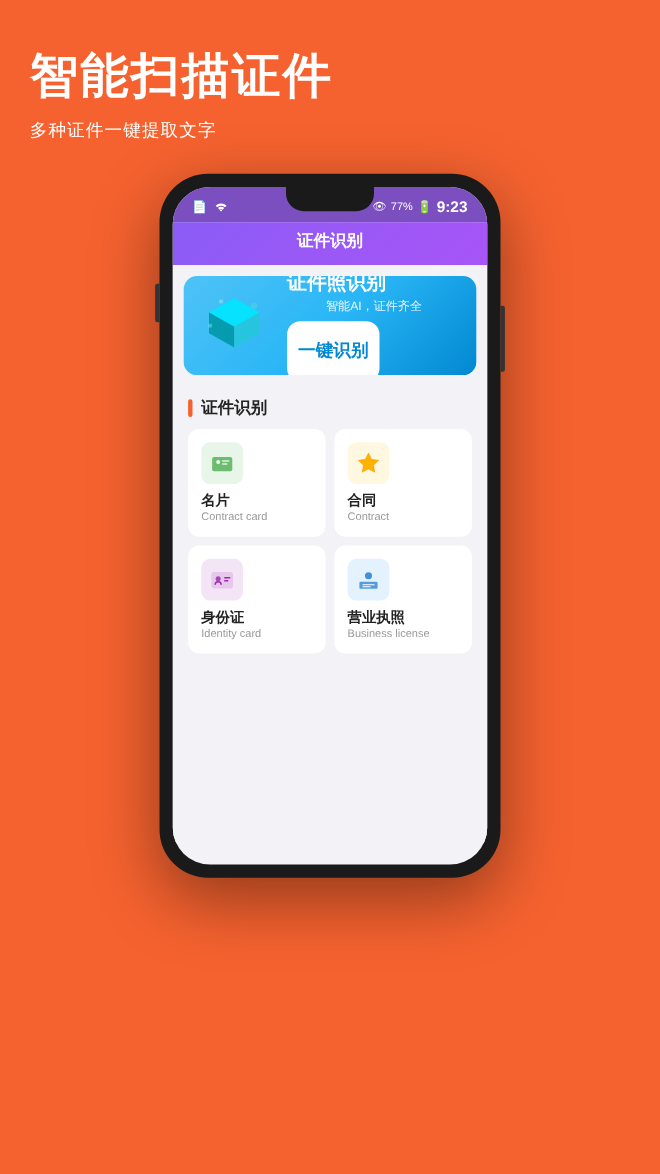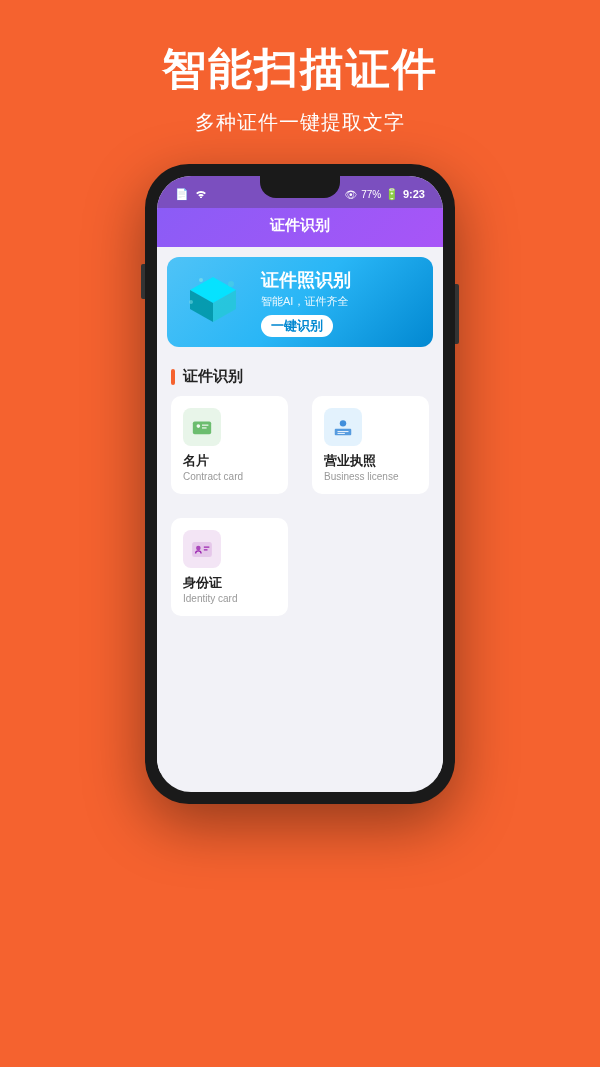--- a/index.html
+++ b/index.html
@@ -6,33 +6,33 @@
     body {
       width: 600px;
       height: 1067px;
       background-color: #F5622F;
       font-family: -apple-system, "PingFang SC", "Helvetica Neue", sans-serif;
       overflow: hidden;
       position: relative;
     }
 
     .header-text {
-      text-align: center;
       padding-top: 40px;
+      padding-left: 27px;
     }
 
     .title-main {
       font-size: 44px;
       font-weight: 900;
       color: white;
       letter-spacing: 2px;
     }
 
     .title-sub {
-      font-size: 20px;
+      font-size: 16px;
       font-weight: 500;
       color: white;
       margin-top: 10px;
       letter-spacing: 1px;
     }
 
     
     .phone-wrapper {
       display: flex;
       justify-content: center;
@@ -162,29 +162,30 @@
       font-size: 18px;
       font-weight: 700;
       color: white;
       margin-bottom: 2px;
     }
 
     .banner-sub {
       font-size: 11px;
       color: rgba(255,255,255,0.9);
       margin-bottom: 6px;
+      text-align: center;
     }
 
     .banner-btn {
       background: white;
       color: #0288D1;
       border: none;
       border-radius: 12px;
-      padding: 2px 10px;
-      font-size: 13px;
+      padding: 17px 10px;
+      font-size: 16px;
       font-weight: 600;
       display: inline-block;
     }
 
     
     .section-header {
       display: flex;
       align-items: center;
       padding: 10px 14px 6px;
     }
@@ -200,21 +201,21 @@
     .section-title {
       font-size: 15px;
       font-weight: 700;
       color: #222;
     }
 
     
     .items-grid {
       display: grid;
       grid-template-columns: 1fr 1fr;
-      gap: 16px;
+      gap: 0;
       padding: 0 10px;
     }
 
     .grid-item {
       background: white;
       margin: 4px;
       border-radius: 10px;
       padding: 12px;
       display: flex;
       flex-direction: column;
@@ -284,21 +285,21 @@
             <span style="color:white;font-size:11px;">
               <svg width="12" height="10" viewBox="0 0 12 10" fill="white">
                 <path d="M6 8.5a1 1 0 1 1 0 2 1 1 0 0 1 0-2zm0-2.5a4 4 0 0 1 2.83 1.17L7.41 8.59A2 2 0 0 0 6 8a2 2 0 0 0-1.41.59L3.17 7.17A4 4 0 0 1 6 6zm0-3A7 7 0 0 1 10.95 4.95L9.54 6.36A5 5 0 0 0 6 5a5 5 0 0 0-3.54 1.36L1.05 4.95A7 7 0 0 1 6 3z"></path>
               </svg>
             </span>
           </div>
           <div class="status-right">
             <span style="font-size:10px;">👁</span>
             <span style="font-size:10px;color:white;">77%</span>
             <span style="color:white;font-size:11px;">🔋</span>
-            <span style="font-size:11px;color:white;font-weight:600;">9:23</span>
+            <span style="font-size:14px;color:white;font-weight:600;">9:23</span>
           </div>
         </div>
 
         <div class="app-bar">
           <span>证件识别</span>
         </div>
 
         <div class="scroll-content">
 
           <div class="banner">
@@ -334,48 +335,57 @@
                   <rect x="2" y="6" width="20" height="14" rx="2" fill="#4CAF50" opacity="0.8"></rect>
                   <circle cx="8" cy="11" r="2" fill="white" opacity="0.9"></circle>
                   <line x1="12" y1="10" x2="19" y2="10" stroke="white" stroke-width="1.5" opacity="0.8"></line>
                   <line x1="12" y1="13" x2="17" y2="13" stroke="white" stroke-width="1.5" opacity="0.8"></line>
                 </svg>
               </div>
               <div class="item-name">名片</div>
               <div class="item-sub">Contract card</div>
             </div>
 
-
-
             <div class="grid-item">
-              <div class="item-icon-box icon-blue">
-                <svg class="svg-icon" viewBox="0 0 24 24" fill="none">
-                  <circle cx="12" cy="8" r="3.5" fill="#1976D2" opacity="0.8"></circle>
-                  <rect x="3" y="14" width="18" height="7" rx="1" fill="#1976D2" opacity="0.7"></rect>
-                  <line x1="6" y1="17" x2="18" y2="17" stroke="white" stroke-width="1"></line>
-                  <line x1="6" y1="19" x2="14" y2="19" stroke="white" stroke-width="1"></line>
+              <div class="item-icon-box icon-yellow">
+                <svg class="svg-icon" viewBox="0 0 24 24">
+                  <polygon points="12,2 15.09,8.26 22,9.27 17,14.14 18.18,21.02 12,17.77 5.82,21.02 7,14.14 2,9.27 8.91,8.26" fill="#FFB300" stroke="#FF8F00" stroke-width="0.5"></polygon>
                 </svg>
               </div>
-              <div class="item-name">营业执照</div>
-              <div class="item-sub">Business license</div>
-            </div>
+              <div class="item-name">合同</div>
+              <div class="item-sub">Contract</div>
+            </div>
+
 
             <div class="grid-item">
               <div class="item-icon-box icon-purple">
                 <svg class="svg-icon" viewBox="0 0 24 24" fill="none">
                   <rect x="2" y="5" width="20" height="15" rx="2" fill="#9C27B0" opacity="0.15" stroke="#9C27B0" stroke-width="1.5"></rect>
                   <circle cx="8" cy="11" r="2.5" fill="#9C27B0" opacity="0.8"></circle>
                   <path d="M5 17c0-2 1.5-3 3-3s3 1 3 3" stroke="#9C27B0" stroke-width="1.5" fill="none"></path>
                   <line x1="14" y1="10" x2="20" y2="10" stroke="#9C27B0" stroke-width="1.5"></line>
                   <line x1="14" y1="13" x2="18" y2="13" stroke="#9C27B0" stroke-width="1.5"></line>
                 </svg>
               </div>
               <div class="item-name">身份证</div>
               <div class="item-sub">Identity card</div>
             </div>
+
+            <div class="grid-item">
+              <div class="item-icon-box icon-blue">
+                <svg class="svg-icon" viewBox="0 0 24 24" fill="none">
+                  <circle cx="12" cy="8" r="3.5" fill="#1976D2" opacity="0.8"></circle>
+                  <rect x="3" y="14" width="18" height="7" rx="1" fill="#1976D2" opacity="0.7"></rect>
+                  <line x1="6" y1="17" x2="18" y2="17" stroke="white" stroke-width="1"></line>
+                  <line x1="6" y1="19" x2="14" y2="19" stroke="white" stroke-width="1"></line>
+                </svg>
+              </div>
+              <div class="item-name">营业执照</div>
+              <div class="item-sub">Business license</div>
+            </div>
           </div>
 
 
           <div class="recent-empty">
             
           </div>
 
         </div>
       </div>
     </div>

